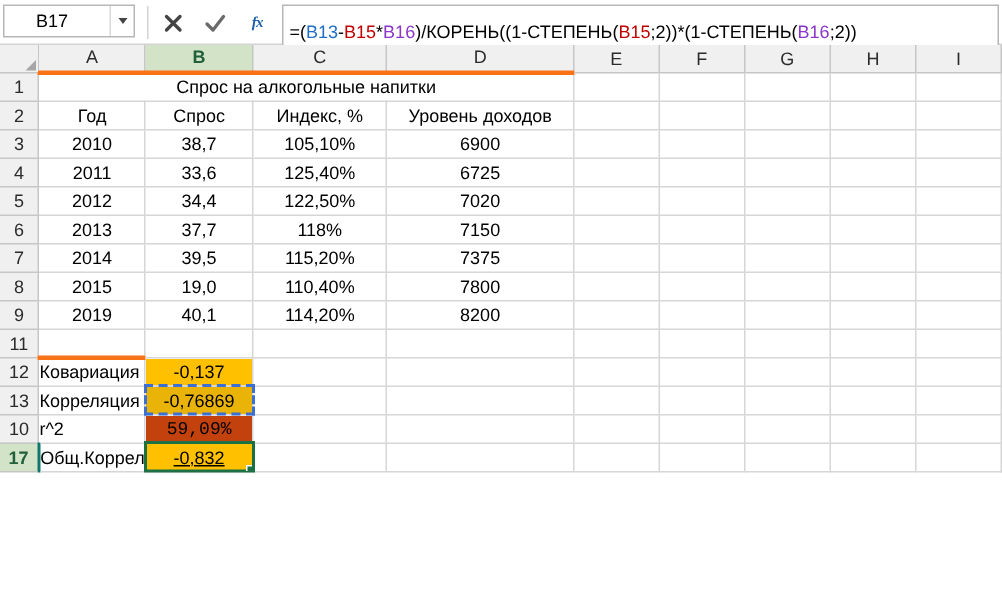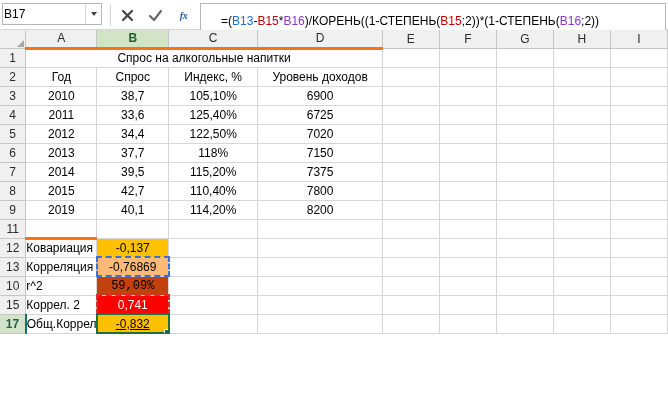--- a/index.html
+++ b/index.html
@@ -16,28 +16,28 @@
   
   .formula-bar {
     display: flex;
     align-items: stretch;
     height: 30px;
     background: #ffffff;
     border-bottom: 1px solid #d4d4d4;
     padding: 3px 2px 2px 2px;
   }
   .name-box {
-    width: 100px;
+    width: 88px;
     height: 22px;
     border: 1px solid #b7b7b7;
     background: #ffffff;
     display: flex;
     align-items: center;
     position: relative;
-    padding-left: 1px;
+    padding-left: 21px;
     font-size: 12px;
   }
   .name-box .nb-text { flex: 1; }
   .name-box .nb-arrow {
     width: 16px;
     height: 20px;
     display: flex;
     align-items: center;
     justify-content: center;
     border-left: 1px solid #d9d9d9;
@@ -68,21 +68,21 @@
     color: #1a5fa8;
     letter-spacing: -0.5px;
   }
   .formula-input {
     flex: 1;
     height: 36px;
     border: 1px solid #b7b7b7;
     background: #ffffff;
     display: flex;
     align-items: center;
-    padding-left: 20px;
+    padding-left: 4px;
     font-family: "Liberation Sans", sans-serif;
     font-size: 12px;
     white-space: nowrap;
     overflow: hidden;
   }
   .formula-input .ftok-blue { color: #1f6fc4; }
   .formula-input .ftok-red { color: #c00000; }
   .formula-input .ftok-purple { color: #8b35c9; }
   .formula-input .ftok-plain { color: #000; }
 
@@ -344,21 +344,21 @@
         <td class="cell ta-c bx">7375</td>
         <td class="cell"></td>
         <td class="cell"></td>
         <td class="cell"></td>
         <td class="cell"></td>
         <td class="cell"></td>
       </tr>
       <tr>
         <td class="rowhdr">8</td>
         <td class="cell ta-c bx bx-l">2015</td>
-        <td class="cell ta-c bx">42,7</td>
+        <td class="cell ta-c bx">19,0</td>
         <td class="cell ta-c bx">110,40%</td>
         <td class="cell ta-c bx">7800</td>
         <td class="cell"></td>
         <td class="cell"></td>
         <td class="cell"></td>
         <td class="cell"></td>
         <td class="cell"></td>
       </tr>
       <tr>
         <td class="rowhdr">9</td>
@@ -395,21 +395,21 @@
         <td class="cell"></td>
         <td class="cell"></td>
         <td class="cell"></td>
         <td class="cell"></td>
         <td class="cell"></td>
       </tr>
 
       <tr>
         <td class="rowhdr">13</td>
         <td class="cell ta-l lbl-cell bx bx-l">Корреляция</td>
-        <td class="cell ta-c fill-green bx sel-dash-blue" style="background-color: #fdba74; color: rgb(0, 0, 0);">-0,76869</td>
+        <td class="cell ta-c fill-green bx sel-dash-blue" style="background-color: #eab308; color: rgb(0, 0, 0);">-0,76869</td>
         <td class="cell"></td>
         <td class="cell"></td>
         <td class="cell"></td>
         <td class="cell"></td>
         <td class="cell"></td>
         <td class="cell"></td>
         <td class="cell"></td>
       </tr>
 
       <tr>
@@ -418,32 +418,20 @@
         <td class="cell ta-c fill-cyan bx" style="background-color: #c2410c; color: rgb(0, 0, 0); font-family: Liberation Mono, monospace;">59,09%</td>
         <td class="cell"></td>
         <td class="cell"></td>
         <td class="cell"></td>
         <td class="cell"></td>
         <td class="cell"></td>
         <td class="cell"></td>
         <td class="cell"></td>
       </tr>
 
-      <tr>
-        <td class="rowhdr">15</td>
-        <td class="cell ta-l lbl-cell bx bx-l">Коррел. 2</td>
-        <td class="cell ta-c fill-red bx sel-dash-red" style="background-color: rgb(255, 0, 0); color: rgb(255, 255, 255);">0,741</td>
-        <td class="cell"></td>
-        <td class="cell"></td>
-        <td class="cell"></td>
-        <td class="cell"></td>
-        <td class="cell"></td>
-        <td class="cell"></td>
-        <td class="cell"></td>
-      </tr>
 
 
       <tr>
         <td class="rowhdr sel">17</td>
         <td class="cell ta-l lbl-cell bx bx-l">Общ.Коррел</td>
         <td class="cell ta-c fill-orange bx active-cell" style="background-color: rgb(255, 192, 0); color: rgb(0, 0, 0); text-decoration: underline;">-0,832</td>
         <td class="cell"></td>
         <td class="cell"></td>
         <td class="cell"></td>
         <td class="cell"></td>

